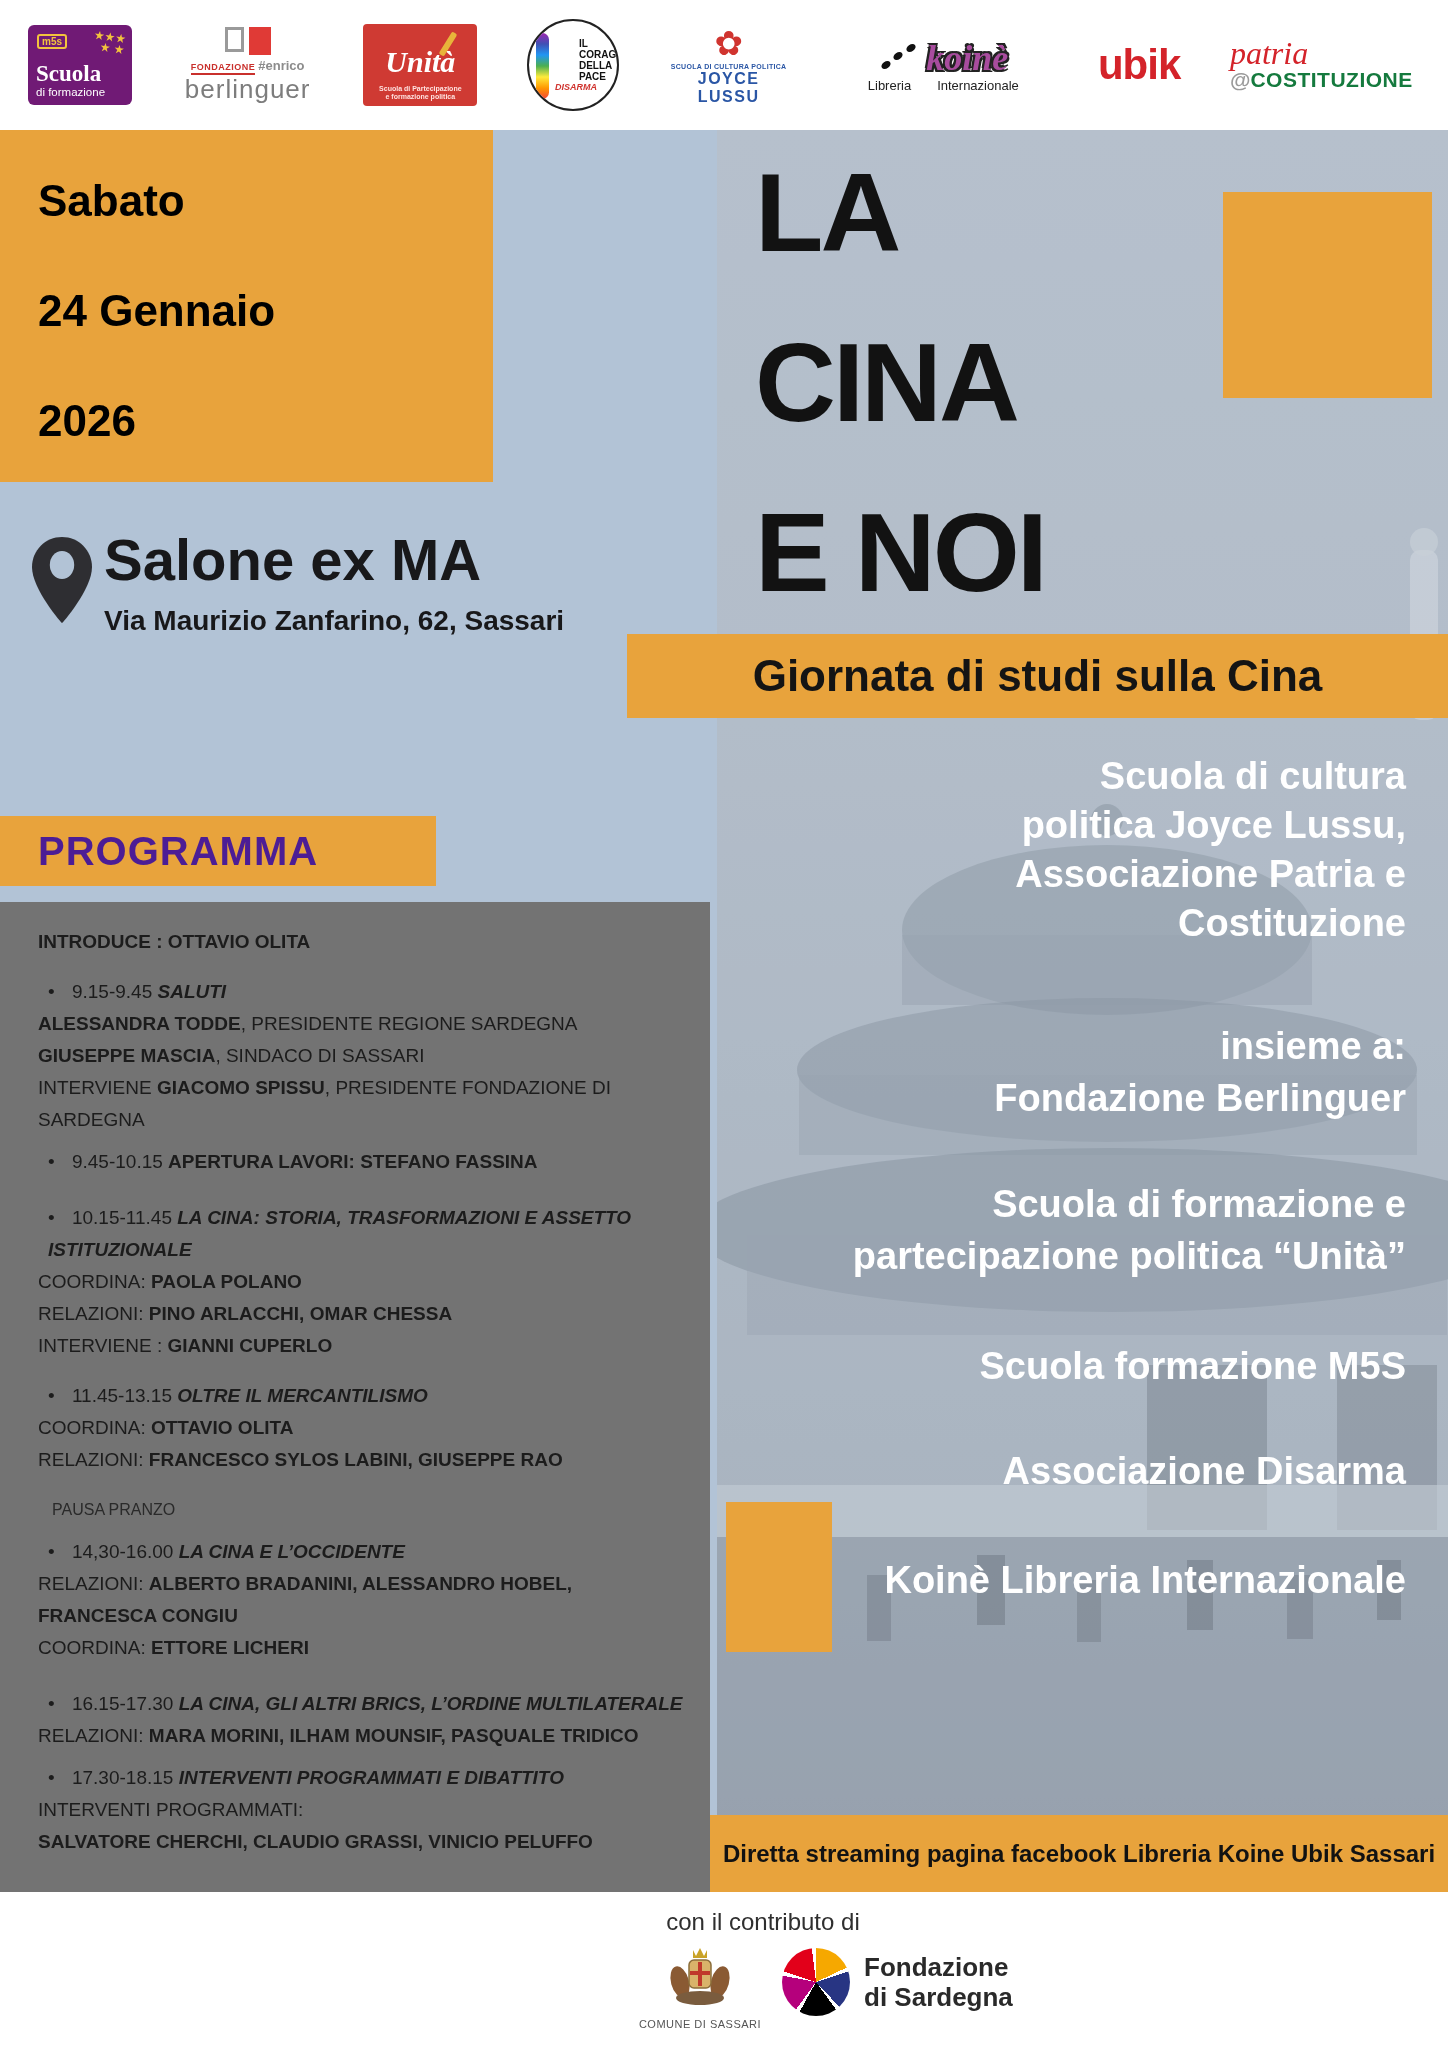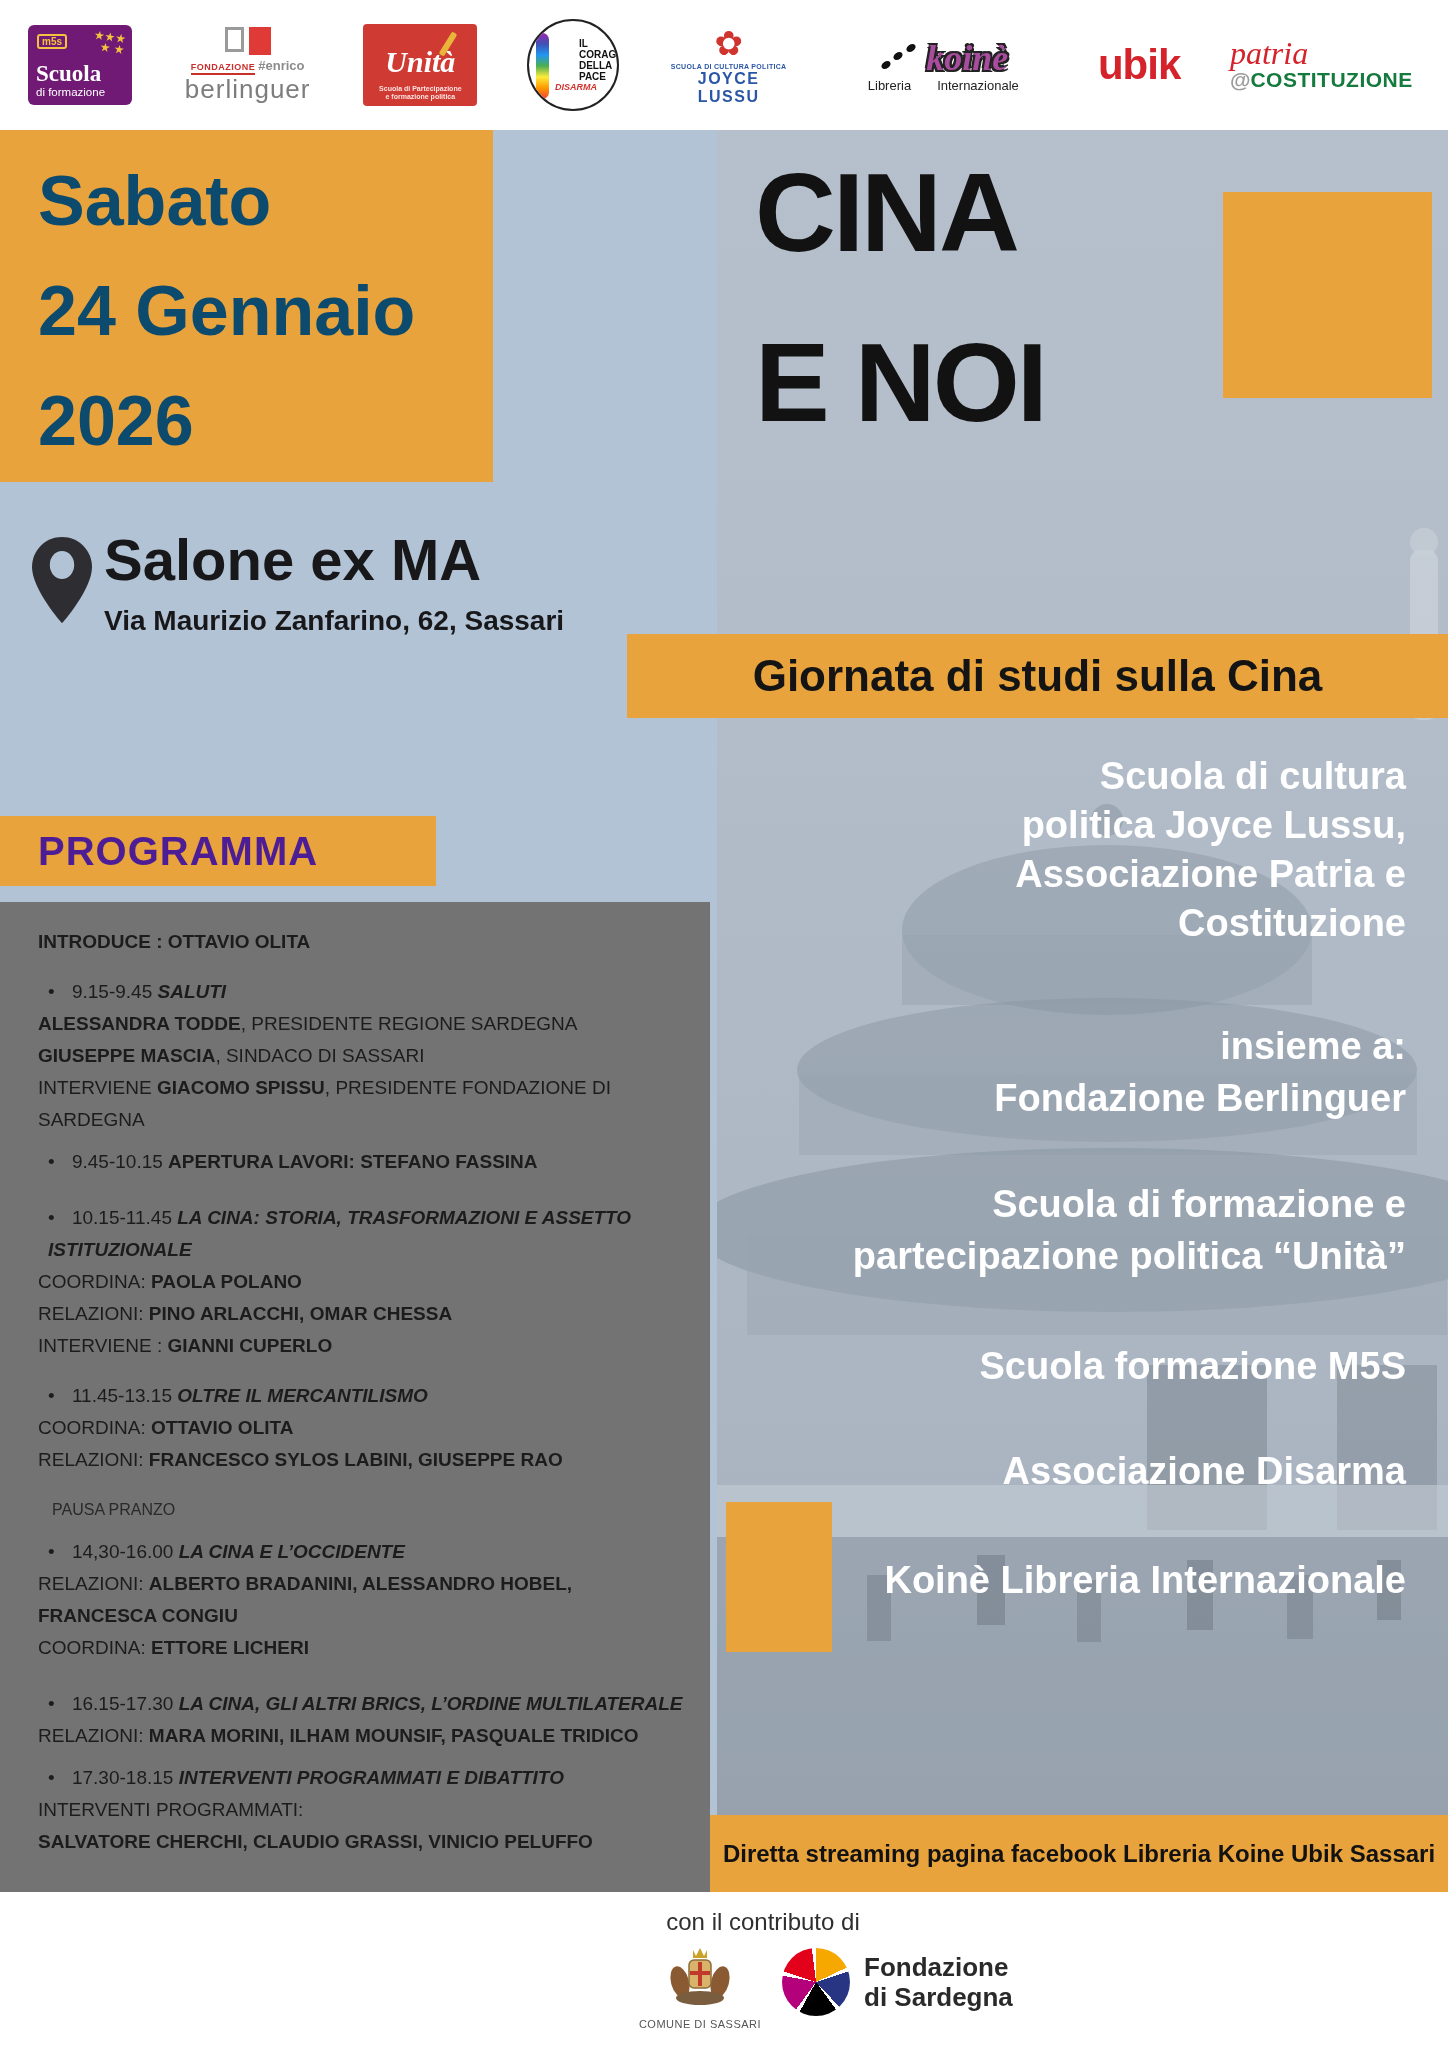--- a/index.html
+++ b/index.html
@@ -55,21 +55,21 @@
   .patria{width:190px;align-items:flex-start;text-align:left;}
   .patria-line{font-family:"Liberation Serif",serif;font-style:italic;font-size:32px;color:#d4232a;line-height:30px;}
   .cost-line{display:flex;align-items:center;}
   .cost-at{color:#9a9a9a;font-weight:700;font-size:21px;}
   .cost-word{color:#157a3e;font-weight:800;font-size:21px;letter-spacing:.5px;}
 
   
   .left-bg{position:absolute;left:0;top:130px;width:717px;height:1762px;background:#b2c3d6;}
   .date-block{position:absolute;left:0;top:130px;width:493px;height:352px;background:#e8a33c;
               padding:16px 0 0 38px;}
-  .date-line{font-size:70px;font-weight:700;color:#0c4a6e;line-height:110px;letter-spacing:0px;}
+  .date-line{font-size:44px;font-weight:700;color:#000000;line-height:110px;letter-spacing:0px;}
   .loc{position:absolute;left:30px;top:528px;width:660px;}
   .pin{position:absolute;left:2px;top:8px;}
   .loc-title{position:absolute;left:74px;top:0px;font-size:58px;font-weight:700;color:#18181a;line-height:64px;}
   .loc-addr{position:absolute;left:74px;top:76px;font-size:28px;font-weight:700;color:#18181a;line-height:34px;}
   .programma-band{position:absolute;left:0;top:816px;width:436px;height:70px;background:#e8a33c;
                   color:#4c1d95;font-size:40px;font-weight:700;line-height:70px;padding-left:38px;letter-spacing:1px;}
 
   
   .program-box{position:absolute;left:0;top:902px;width:710px;height:990px;background:#737373;
                padding:24px 18px 0 38px;font-size:19px;color:#1c1c1c;overflow:hidden;}
@@ -231,20 +231,21 @@
   <div class="loc">
     <svg class="pin" width="60" height="88" viewBox="0 0 64 92">
       <path d="M32 0C14.3 0 0 14.3 0 32c0 24 32 60 32 60s32-36 32-60C64 14.3 49.7 0 32 0z" fill="#2e2e32"></path>
       <ellipse cx="32" cy="30" rx="13" ry="15" fill="#b2c3d6"></ellipse>
     </svg>
     <div class="loc-title">Salone ex MA</div>
     <div class="loc-addr">Via Maurizio Zanfarino, 62, Sassari</div>
   </div>
 
   <div class="title-block">
+    <div class="title-line">LA</div>
     <div class="title-line">CINA</div>
     <div class="title-line">E NOI</div>
   </div>
   <div class="orange-sq-top"></div>
 
   <div class="giornata-band">
     <span class="giornata-text">Giornata di studi sulla Cina</span>
   </div>
 
   <div class="org org-g1 preline">Scuola di cultura

